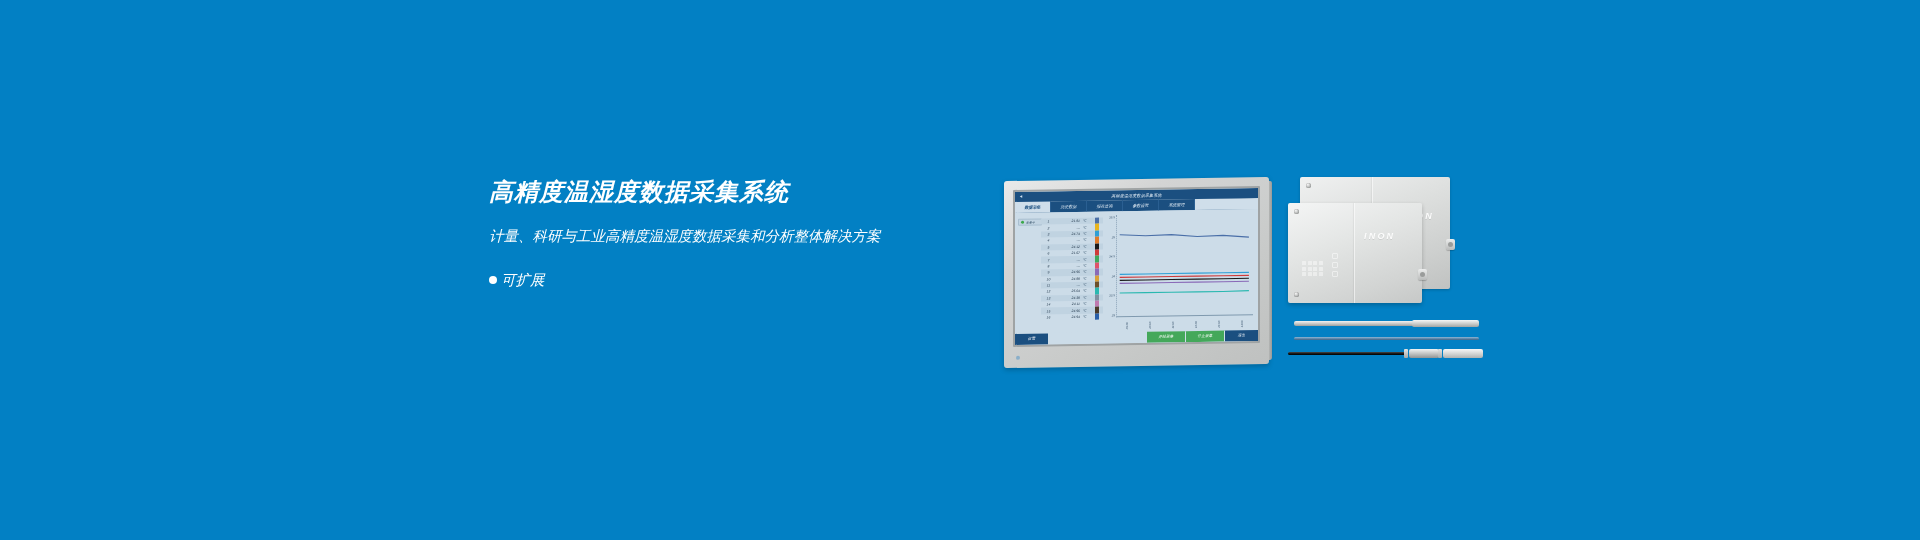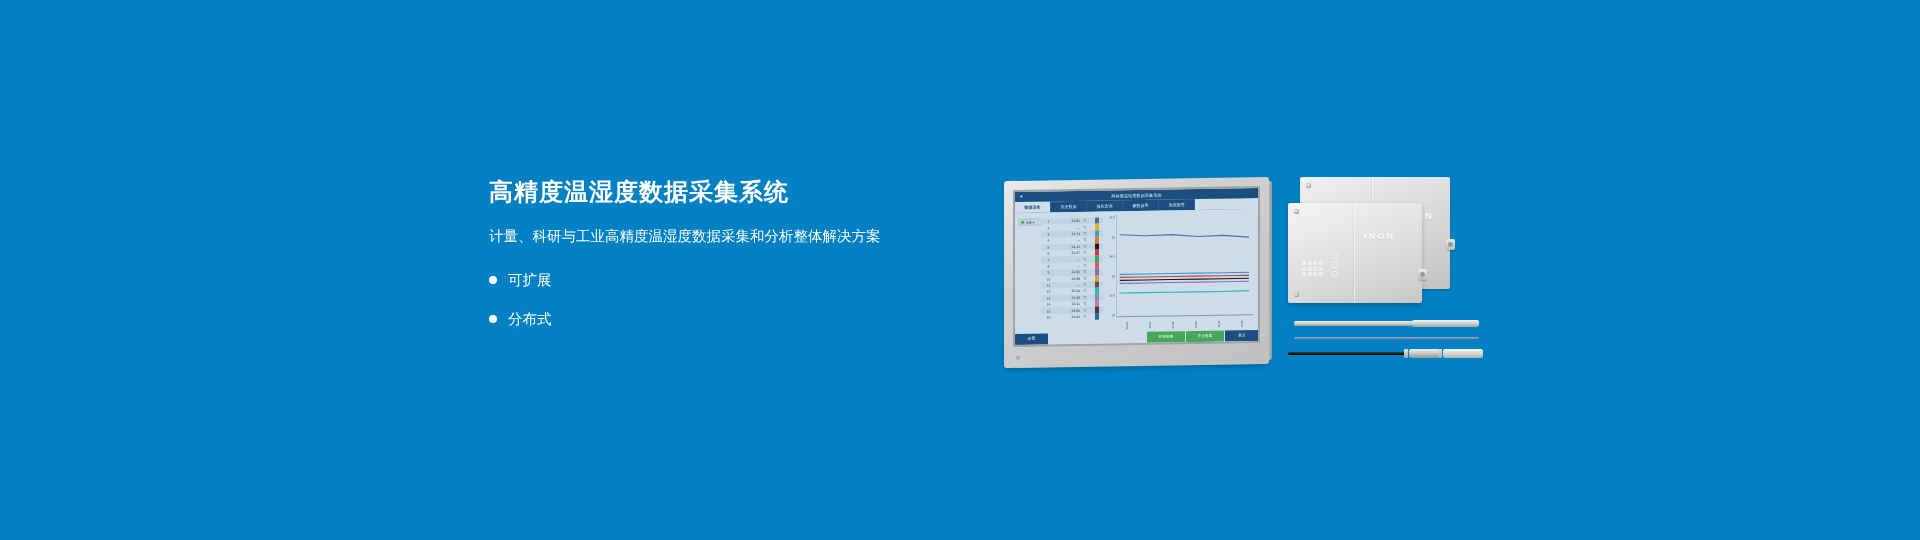--- a/index.html
+++ b/index.html
@@ -3,38 +3,38 @@
 <meta charset="utf-8">
 <title>Product Banner</title>
 <style>
   * { margin:0; padding:0; box-sizing:border-box; }
   html,body{ width:1920px; height:540px; overflow:hidden; }
   body{
     background:#0280c4;
     font-family:"Liberation Sans","DejaVu Sans",sans-serif;
     position:relative;
   }
-  .banner{ position:relative; width:1920px; height:432px; }
+  .banner{ position:relative; width:1920px; height:432px;font-style:italic; }
 
   
   .copy{
     position:absolute; left:489px; top:178px; width:470px;
     color:#ffffff;
   }
   .headline{
     font-size:24px; font-weight:bold; letter-spacing:1px;
     line-height:1.2; color:#ffffff; white-space:nowrap;
   }
   .subhead{
     margin-top:20px; font-size:14.5px; font-weight:400;
     line-height:1.3; color:#ffffff; white-space:nowrap;
   }
   .bullets{ margin-top:21px; list-style:none; }
   .bullet{
-    display:flex; align-items:center; gap:11px;
+    display:flex; align-items:center; gap:4px;
     height:27px; margin-bottom:12px;
   }
   .dot{
     width:8px; height:8px; border-radius:50%;
     background:#ffffff; flex:0 0 8px;
   }
   .bullet-label{ font-size:14.5px; color:#ffffff; white-space:nowrap; }
 
   
   .tablet{
@@ -211,24 +211,20 @@
 
 <div class="banner">
 
   <div class="copy">
     <div class="headline">高精度温湿度数据采集系统</div>
     <div class="subhead">计量、科研与工业高精度温湿度数据采集和分析整体解决方案</div>
     <ul class="bullets">
       <li class="bullet">
         <span class="dot"></span>
         <span class="bullet-label">可扩展</span>
-      </li>
-      <li class="bullet">
-        <span class="dot"></span>
-        <span class="bullet-label">分布式</span>
       </li>
     </ul>
   </div>
 
   <div class="tablet">
     <div class="tablet-inner">
       <div class="screen">
 
         <div class="sc-titlebar">
           <span class="sc-back">◄</span>

